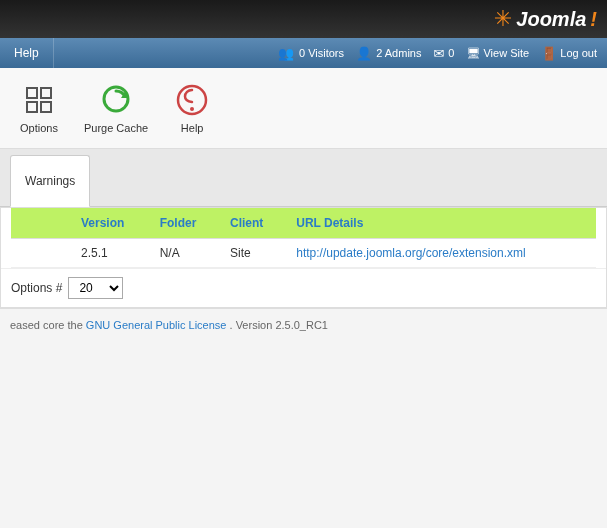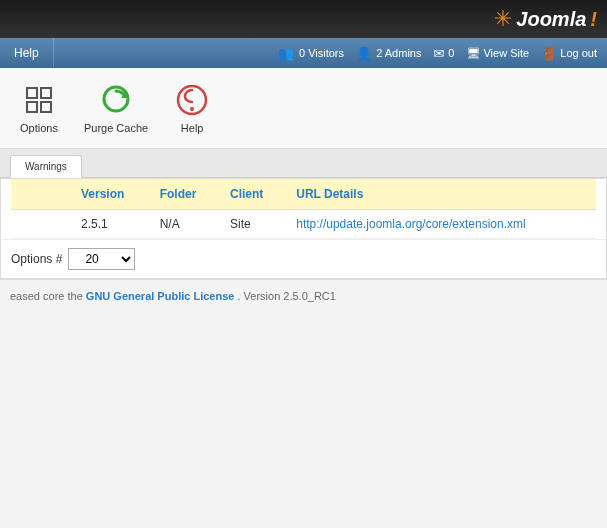--- a/index.html
+++ b/index.html
@@ -130,22 +130,22 @@
     .tabs-bar {
       background: #e8e8e8;
       border-bottom: 1px solid #ccc;
       display: flex;
       padding: 6px 10px 0;
     }
     .tab {
       background: #fff;
       border: 1px solid #ccc;
       border-bottom: none;
-      padding: 5px 14px;
-      font-size: 10px;
+      padding: 18px 14px;
+      font-size: 12px;
       cursor: pointer;
       border-radius: 3px 3px 0 0;
       color: #333;
       text-align: right;
     }
     .tab.active { background: #fff; border-bottom: 1px solid #fff; margin-bottom: -1px; }
 
     
     .table-area {
       background: #fff;
@@ -154,21 +154,21 @@
     }
     .table-container {
       padding: 0 10px;
     }
     table {
       width: 100%;
       border-collapse: collapse;
       font-size: 12px;
     }
     thead tr {
-      background: #fef9c3;
+      background: #bef264;
       border-bottom: 1px solid #ddd;
     }
     th {
       padding: 8px 10px;
       text-align: left;
       font-weight: bold;
       color: #2a7cc7;
       font-size: 12px;
     }
     th.left-col { color: #333; }
@@ -183,35 +183,35 @@
     .display-row {
       padding: 8px 10px;
       display: flex;
       align-items: center;
       gap: 6px;
       font-size: 12px;
       color: #333;
       border-top: 1px solid #eee;
     }
     .display-select {
-      padding: 2px 12px;
+      padding: 2px 6px;
       font-size: 12px;
       border: 1px solid #aaa;
       background: #fff;
     }
 
     
     .page-footer {
       padding: 10px 10px;
       font-size: 11px;
       color: #666;
       background: #f4f4f4;
       border-top: 1px solid #ddd;
     }
-    .gpl-link { color: #2a7cc7; text-decoration: none; font-weight: bold; }
+    .gpl-link { color: #2a7cc7; text-decoration: none; }
   </style>
 </head>
 <body>
 
 <div class="top-header">
   <div class="joomla-logo">
     <span class="joomla-star">✳</span>
     <span class="joomla-text">Joomla</span>
     <span class="joomla-exclaim">!</span>
   </div>

